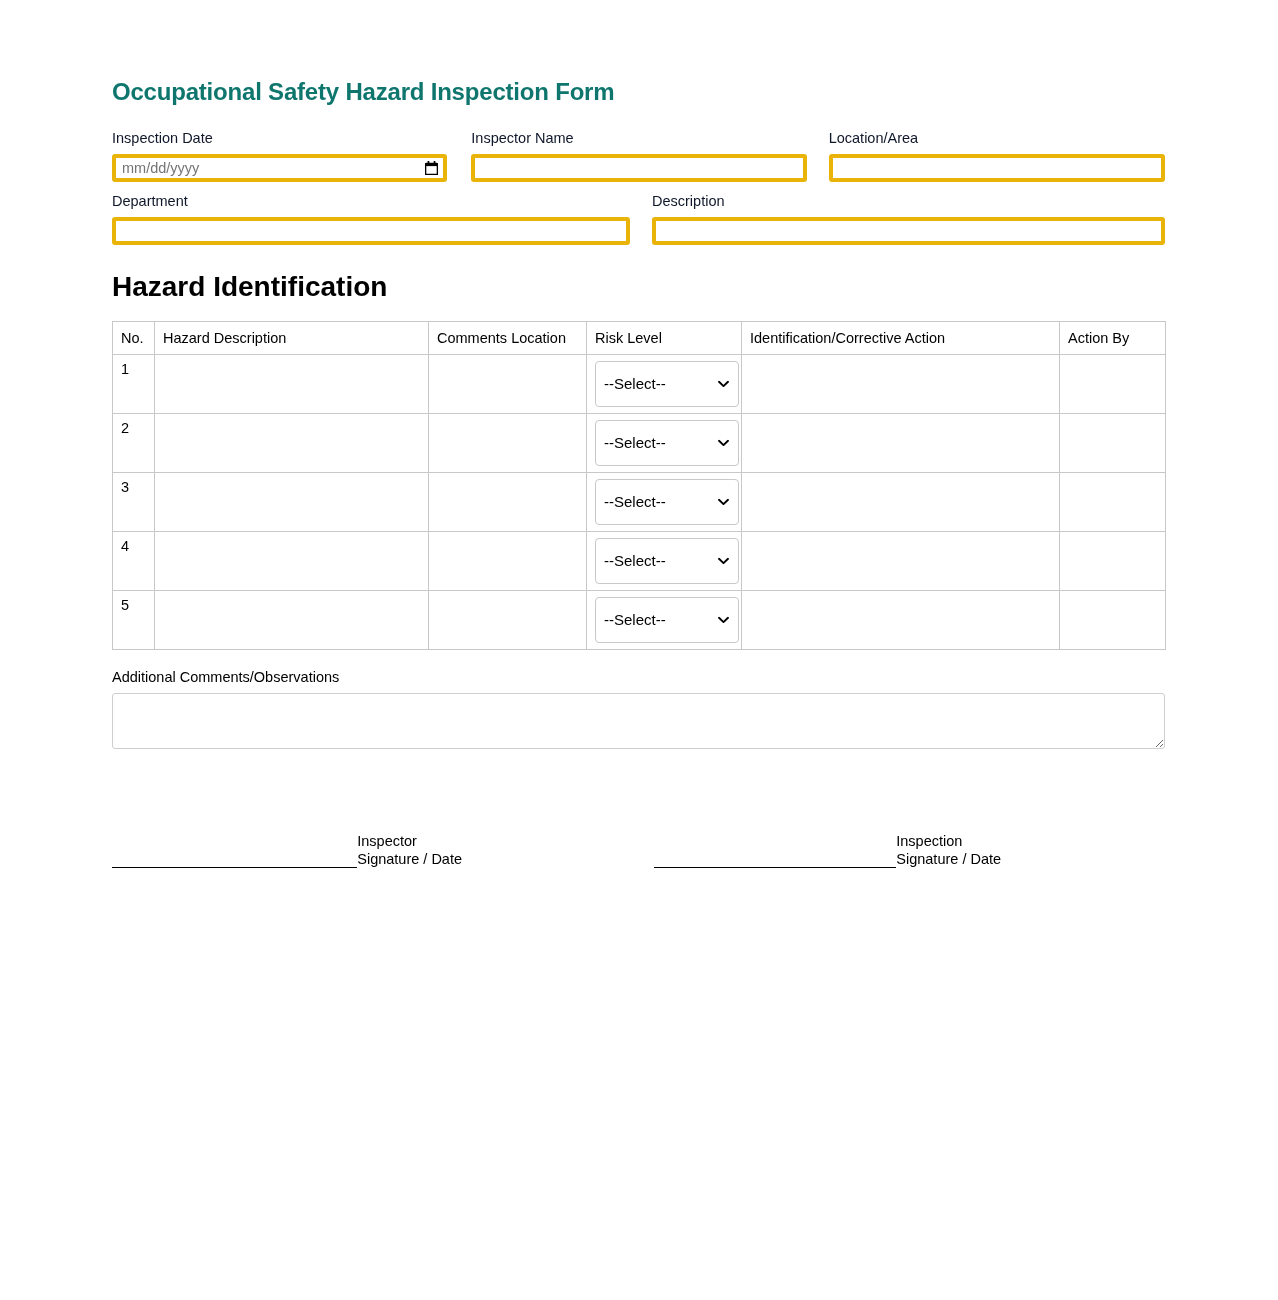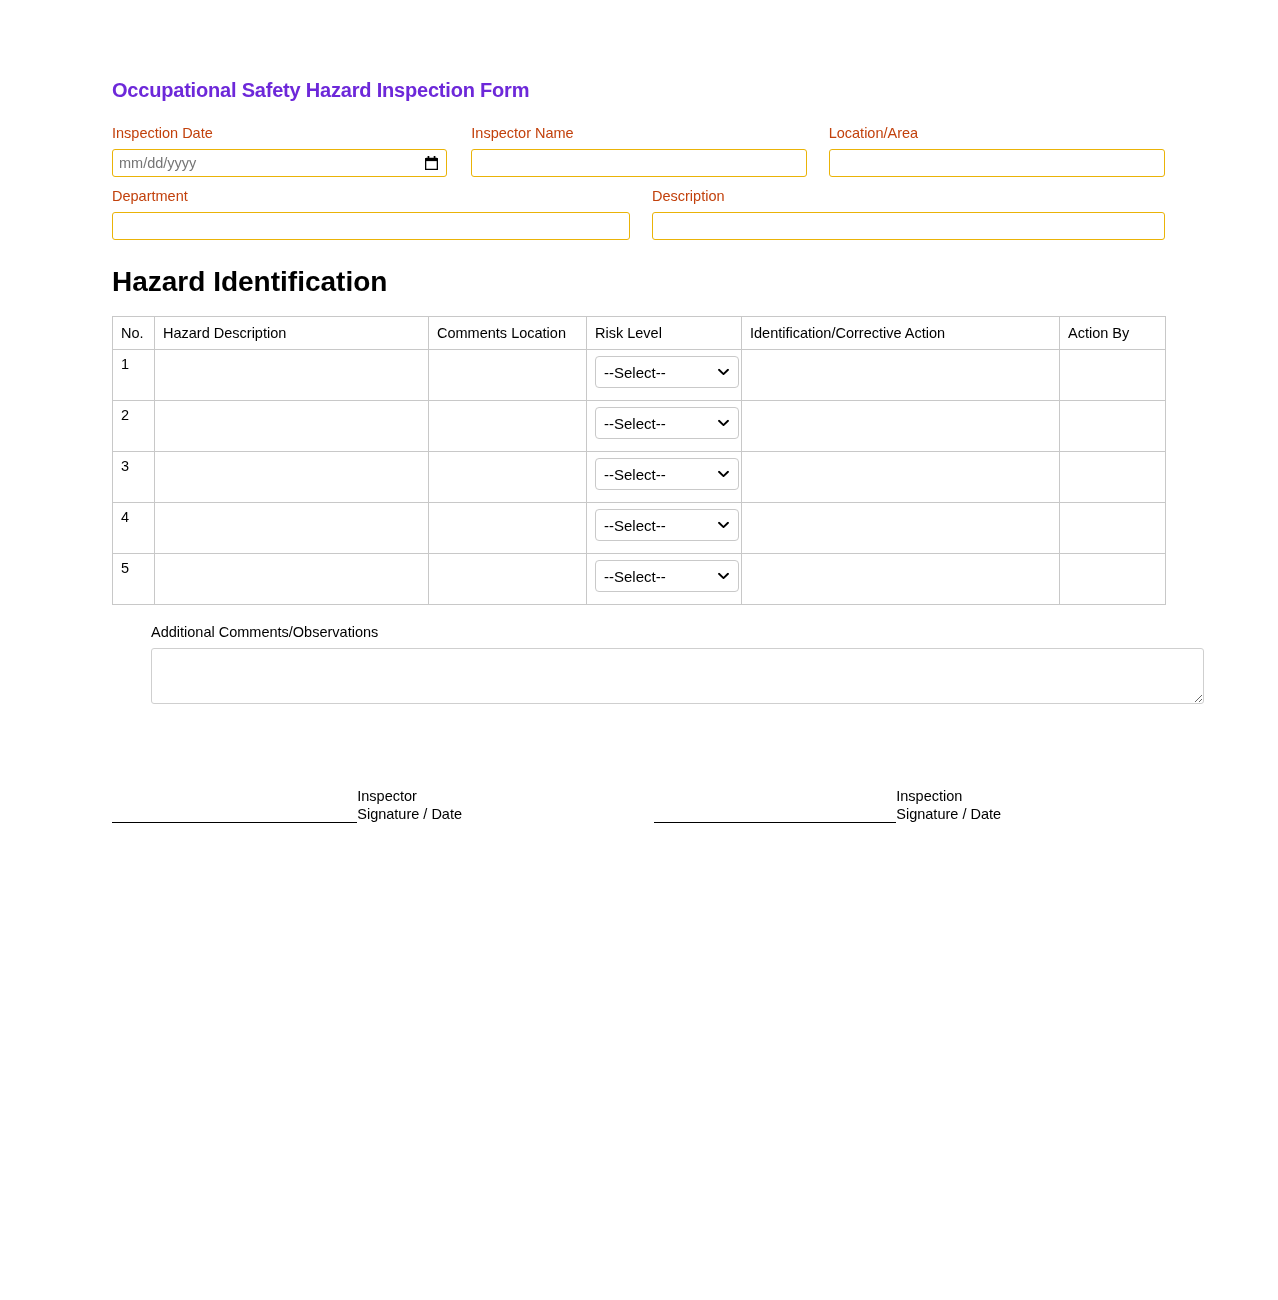--- a/index.html
+++ b/index.html
@@ -17,26 +17,26 @@
   }
 
   .page {
     position: absolute;
     left: 112px;
     top: 78px;
     width: 1053px;
   }
 
   h1.form-title {
-    font-size: 20px;
+    font-size: 24px;
     font-weight: bold;
     line-height: 1.2;
     margin: 0 0 22px 0;
     letter-spacing: -0.2px;
-    color: #6d28d9;
+    color: #0f766e;
   }
 
   h2.section-title {
     font-size: 28px;
     font-weight: bold;
     margin: 26px 0 18px 0;
     color: #000;
   }
 
   
@@ -44,28 +44,28 @@
     display: flex;
     margin-bottom: 10px;
   }
   .field {
     display: flex;
     flex-direction: column;
   }
   .field-label {
     font-size: 14.5px;
     line-height: 18px;
-    color: #c2410c;
+    color: #0f172a;
     margin-bottom: 7px;
   }
 
   .text-input {
     box-sizing: border-box;
     height: 28px;
-    border: 1px solid #eab308;
+    border: 4px solid #eab308;
     border-radius: 3px;
     background: #fff;
     font-family: "Liberation Sans", sans-serif;
     font-size: 14.5px;
     color: #000;
     padding: 2px 6px;
     outline: none;
   }
 
   
@@ -126,21 +126,21 @@
   .col-obs  { width: 158px; }
   .col-risk { width: 155px; }
   .col-rec  { width: 318px; }
   .col-act  { width: 106px; }
 
   td.risk-cell { padding: 6px 6px 6px 8px; vertical-align: top; }
 
   select.risk-select {
     box-sizing: border-box;
     width: 144px;
-    height: 32px;
+    height: 46px;
     border: 1px solid #c9c9c9;
     border-radius: 4px;
     background: #ffffff;
     font-family: "Liberation Sans", sans-serif;
     font-size: 15px;
     color: #000;
     padding: 2px 34px 2px 8px;
     -webkit-appearance: none;
     -moz-appearance: none;
     appearance: none;
@@ -151,21 +151,21 @@
     position: absolute;
     right: 10px;
     top: 50%;
     transform: translateY(-50%);
     width: 11px;
     height: 7px;
     pointer-events: none;
   }
 
   
-  .comments-block { margin-top: 18px; margin-left: 39px; }
+  .comments-block { margin-top: 18px; }
   .comments-label {
     font-size: 14.5px;
     line-height: 18px;
     margin-bottom: 7px;
     color: #000;
   }
   textarea.comments-area {
     box-sizing: border-box;
     display: block;
     width: 1053px;

